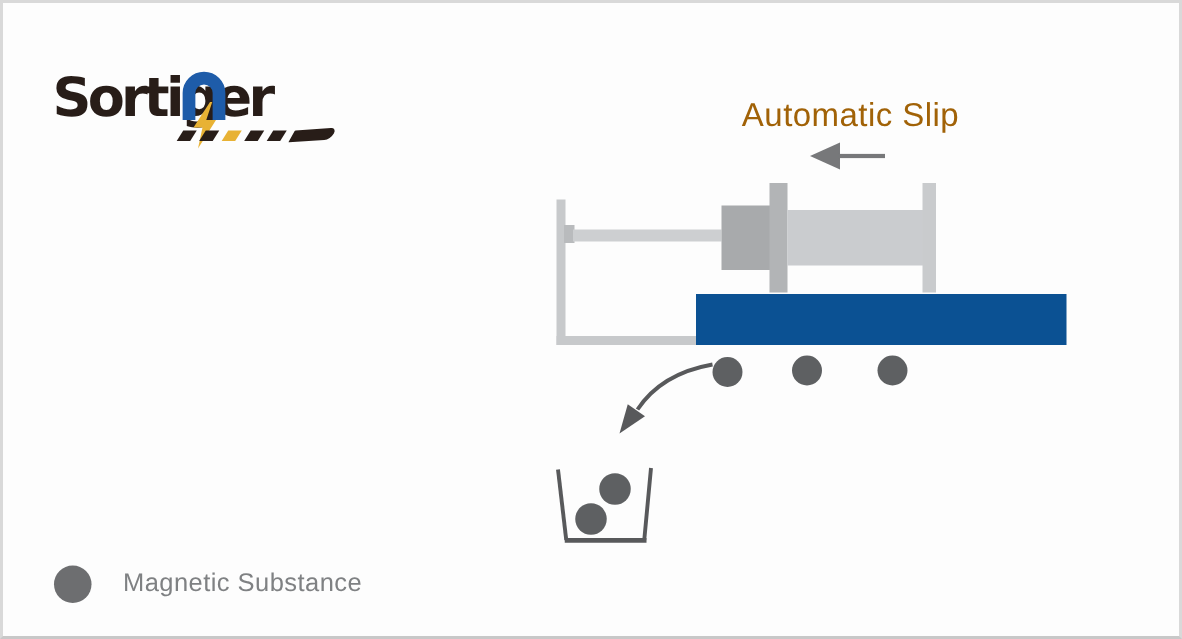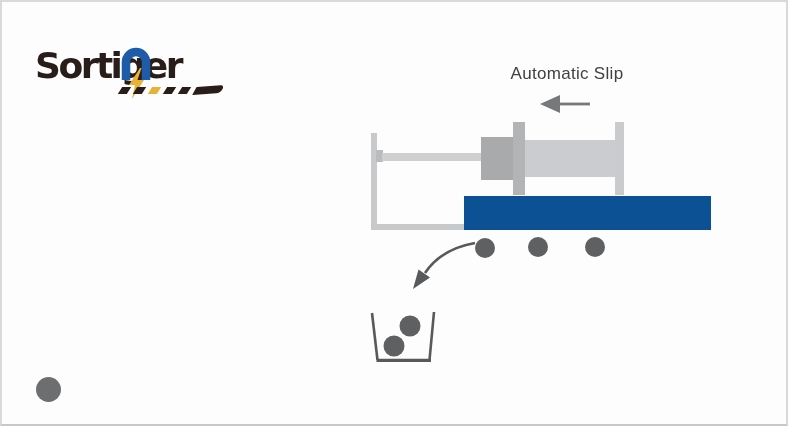--- a/index.html
+++ b/index.html
@@ -23,21 +23,21 @@
     color:#281d18;
   }
   .magnet-n{vertical-align:-20px;margin:0 1px;}
   .logo-dashes{position:absolute;left:85px;top:42px;display:flex;gap:6px;align-items:center;}
   .dash{width:9px;height:7px;background:#281d18;transform:skewX(-32deg);}
   .dash.accent{background:#e8b234;}
   .dash.swoosh{width:27px;height:8px;border-radius:1px 10px 10px 1px;transform:skewX(-32deg) rotate(-4deg);}
   
   .slip-label{
     position:absolute;left:480px;top:62px;width:170px;
-    text-align:center;font-size:17px;color:#404040;letter-spacing:.3px;
+    text-align:center;font-size:22px;color:#a16207;letter-spacing:.3px;
   }
   .legend-label{position:absolute;left:80px;top:377px;font-size:17px;color:#7f8183;letter-spacing:.3px;}
   
   .part{position:absolute;}
   .frame-v   {left:369px;top:131px;width:6px;height:97px;background:#c7c9cb;}
   .frame-b   {left:369px;top:222px;width:94px;height:6px;background:#c7c9cb;}
   .rod-cap   {left:374px;top:148px;width:7px;height:12px;background:#b9bbbd;}
   .rod       {left:380px;top:151px;width:99px;height:8px;background:#cdcfd1;}
   .piston    {left:479px;top:135px;width:33px;height:43px;background:#a8aaac;}
   .post-1    {left:511px;top:120px;width:12px;height:73px;background:#b2b4b6;}
@@ -98,14 +98,15 @@
 
   <svg style="left:363px;top:303px;" width="76" height="62" viewBox="0 0 76 62">
     <circle cx="45" cy="21" r="10.5" fill="#5e6062"></circle>
     <circle cx="29" cy="41" r="10.5" fill="#5e6062"></circle>
     <path d="M 7,8 L 12.5,55" fill="none" stroke="#58595b" stroke-width="2.6"></path>
     <path d="M 69,7 L 64.5,55" fill="none" stroke="#58595b" stroke-width="2.6"></path>
     <path d="M 11.5,55.3 L 66,55.3" fill="none" stroke="#58595b" stroke-width="3.2"></path>
   </svg>
 
   <div class="legend-dot"></div>
+  <div class="legend-label">Magnetic Substance</div>
 
 </div>
 
 </body></html>

